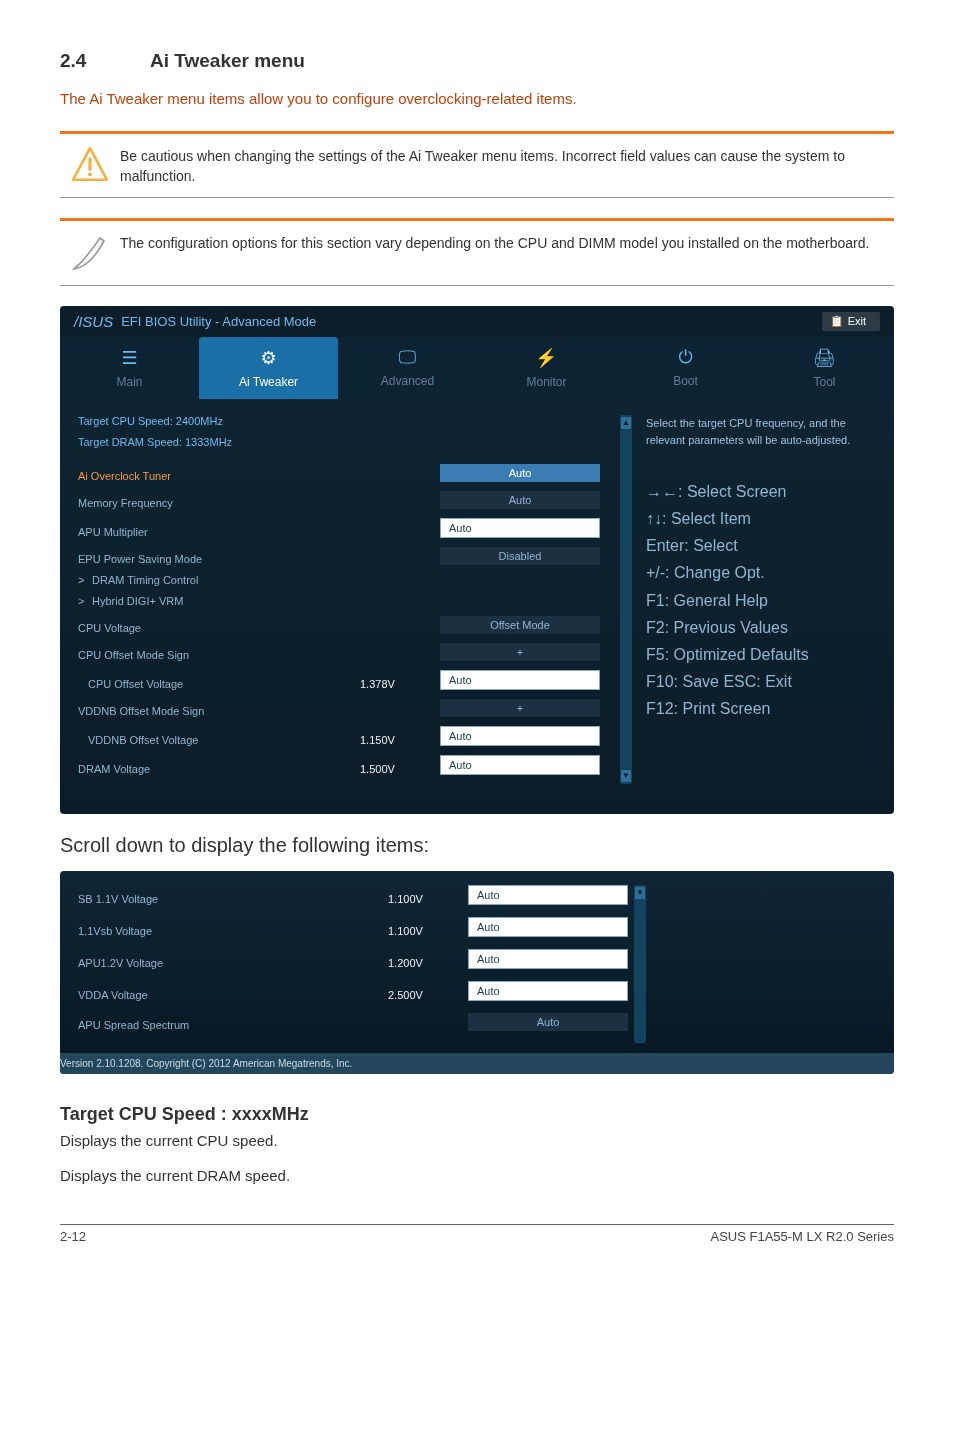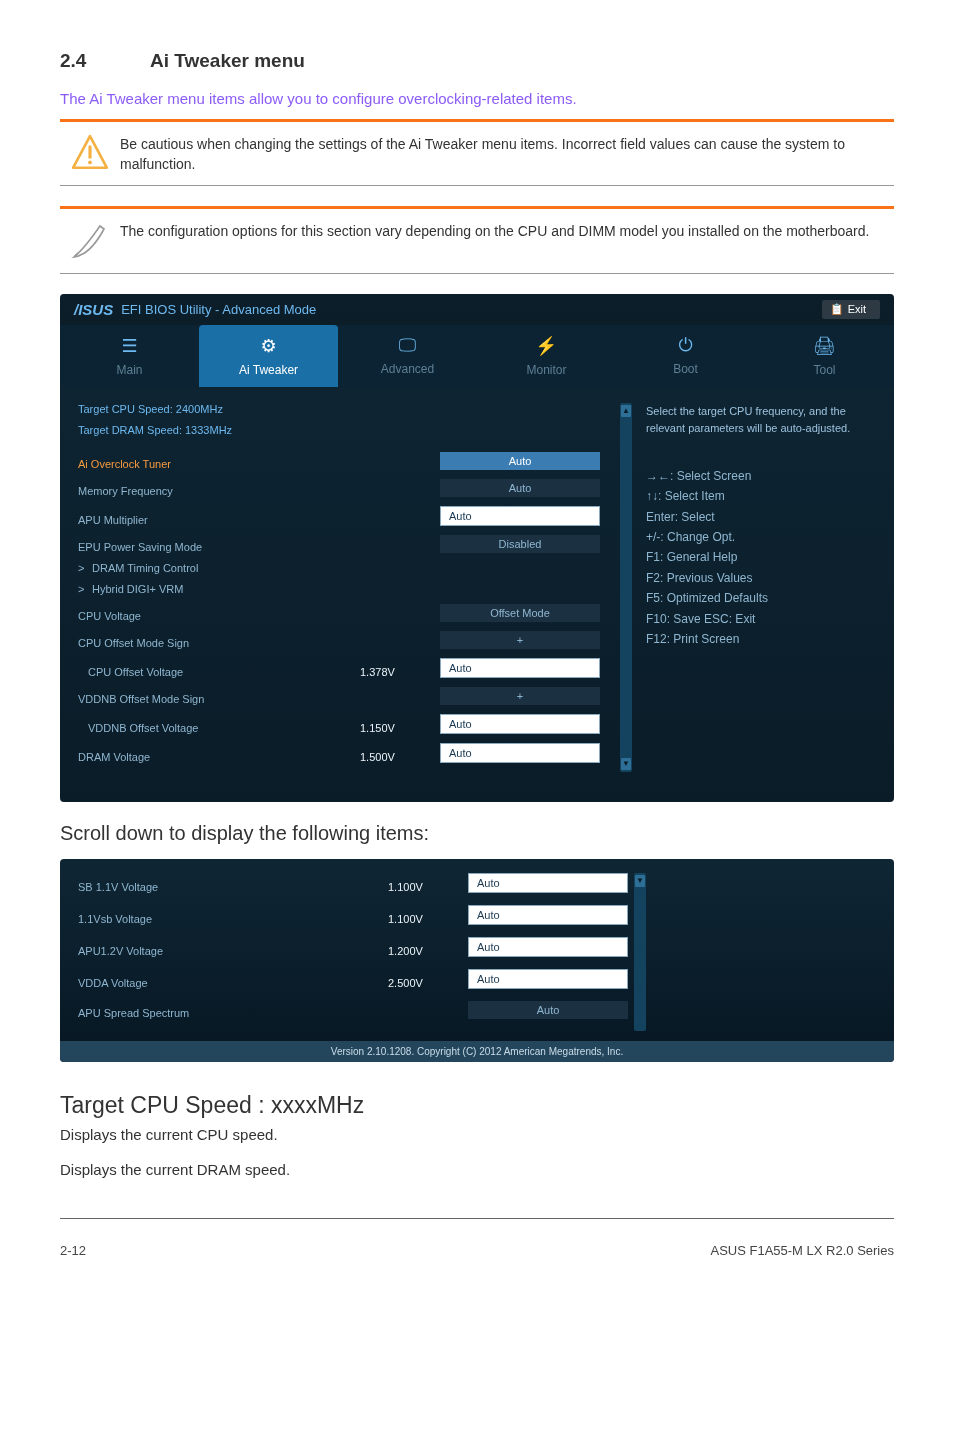--- a/index.html
+++ b/index.html
@@ -1,28 +1,28 @@
 <!DOCTYPE html>
 <html><head>
 <meta charset="utf-8">
 <style>
 *{margin:0;padding:0;box-sizing:border-box}
 body{font-family:Arial,Helvetica,sans-serif;background:#fff;width:954px;margin:0 auto;color:#333}
 .page{padding:50px 60px 30px}
 h1{font-size:19px;font-weight:bold;margin-bottom:18px}
 .section-no{display:inline-block;width:90px}
-.intro{font-size:15px;margin-bottom:12px;color:#8b5cf6}
+.intro{font-size:15px;margin-bottom:24px;color:#c2410c}
 .note-block{border-top:3px solid #f97316;border-bottom:1px solid #999;display:flex;padding:10px 0;margin-bottom:20px}
 .note-icon{width:60px;display:flex;align-items:center;justify-content:center}
 .note-text{flex:1;font-size:14px;line-height:1.45;padding-top:2px}
 .warn-svg{width:42px;height:42px}
 .pen-svg{width:44px;height:44px}
 .bios-window{background:linear-gradient(180deg,#0f2634,#0a1c28);border-radius:4px;overflow:hidden;color:#a7c9e0;font-size:12px;margin-bottom:20px}
 .bios-header{display:flex;align-items:center;padding:6px 14px;background:rgba(0,0,0,.2)}
-.bios-logo{color:#6db9f0;font-weight:bold;font-size:15px;font-style:italic;margin-right:8px}
+.bios-logo{color:#6db9f0;font-weight:normal;font-size:15px;font-style:italic;margin-right:8px}
 .bios-title{color:#6db9f0;font-size:13px}
 .bios-exit{margin-left:auto;background:#2d3a44;padding:3px 14px 3px 8px;border-radius:2px;color:#fff;font-size:11px;display:flex;align-items:center;gap:4px}
 .bios-tabs{display:flex;background:#0b2332}
 .bios-tab{flex:1;text-align:center;padding:10px 0;color:#5e7f94;font-size:12px}
 .bios-tab.active{background:#1a6fa6;color:#fff;border-radius:4px 4px 0 0}
 .tab-icon{font-size:18px;display:block;margin-bottom:6px;color:#6db9f0}
 .bios-tab.active .tab-icon{color:#fff}
 .bios-body{display:flex;padding:16px 18px 30px;gap:14px}
 .bios-left{flex:1}
 .bios-right{width:230px}
@@ -31,30 +31,30 @@
 .setting-label{flex:1;color:#8fb6d0}
 .setting-label.orange{color:#f89a3e}
 .setting-value{width:160px}
 .val-selected{background:#3b7db3;color:#fff;padding:3px 10px;text-align:center;font-size:11px;display:block}
 .val-dark{background:#1b3142;color:#8fb6d0;padding:3px 10px;text-align:center;font-size:11px;display:block}
 .val-white-box{background:#fff;color:#1a3950;padding:3px 8px;font-size:11px;display:block;border:1px solid #8aa9bf}
 .inline-val{display:inline-block;width:80px;color:#ecf3f8;font-size:11px}
 .sub-row{color:#8fb6d0;font-size:11px;margin-bottom:9px;display:flex;align-items:center}
 .caret{display:inline-block;width:14px;color:#8fb6d0}
 .help-box{color:#9cc2de;font-size:11px;line-height:1.6;margin-bottom:28px}
-.kb-box{color:#8fb6d0;font-size:12px;line-height:1.7}
+.kb-box{color:#8fb6d0;font-size:16px;line-height:1.7}
 .scroll-ind{width:12px;background:#13435f;margin-left:6px;display:flex;flex-direction:column;justify-content:space-between;align-items:center;padding:2px 0;border-radius:2px}
 .scroll-thumb{background:#2e6f98;width:10px;height:12px;border-radius:1px;color:#0a1c28;font-size:8px;line-height:12px;text-align:center}
 .scroll-text{font-size:20px;margin-bottom:14px}
 .bios2{background:linear-gradient(180deg,#0f2634,#071723);border-radius:4px;overflow:hidden;padding:14px 18px 0;margin-bottom:30px}
 .bios2 .setting-row{margin-bottom:12px}
-.version-bar{background:#24465c;color:#c9dbe8;text-align:center;padding:5px 0;font-size:10px;margin:10px -18px 0}
-.subhead{font-size:23px;font-weight:normal;margin-bottom:7px}
+.version-bar{background:#24465c;color:#c9dbe8;padding:5px 0;font-size:10px;margin:10px -18px 0}
+.subhead{font-size:18px;font-weight:bold;margin-bottom:7px}
 .subtext{font-size:15px;margin-bottom:18px}
-.footer{display:flex;justify-content:space-between;border-top:1px solid #666;padding-top:24px;font-size:13px;color:#444;margin-top:40px}
+.footer{display:flex;justify-content:space-between;border-top:1px solid #666;padding-top:4px;font-size:13px;color:#444;margin-top:40px}
 </style>
 </head>
 <body>
 
 <div class="page">
   <h1>
     <span class="section-no">2.4</span><span>Ai Tweaker menu</span>
   </h1>
   <p class="intro">The Ai Tweaker menu items allow you to configure overclocking-related items.</p>
 

